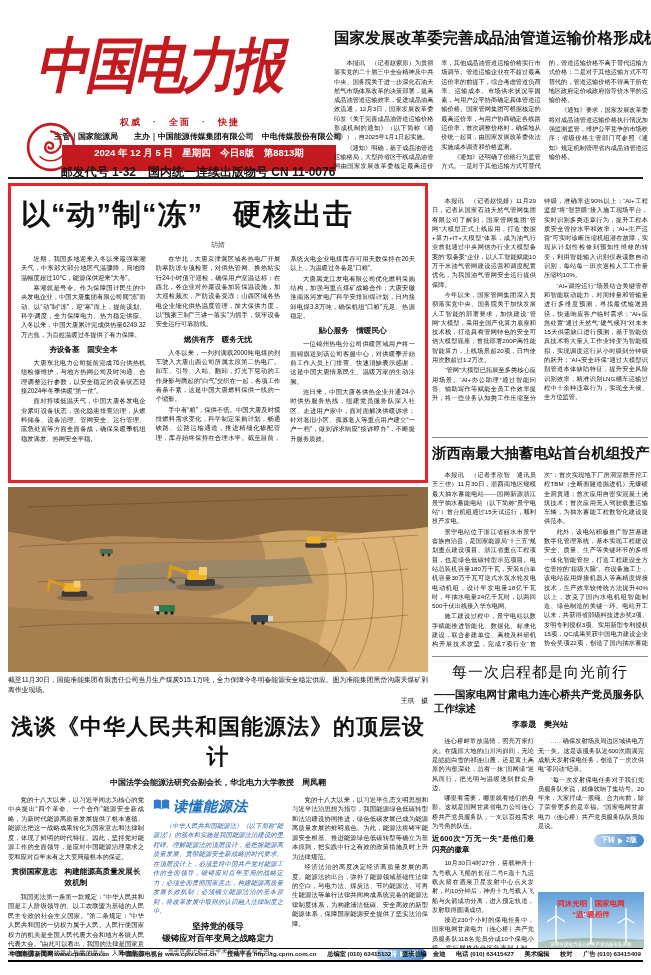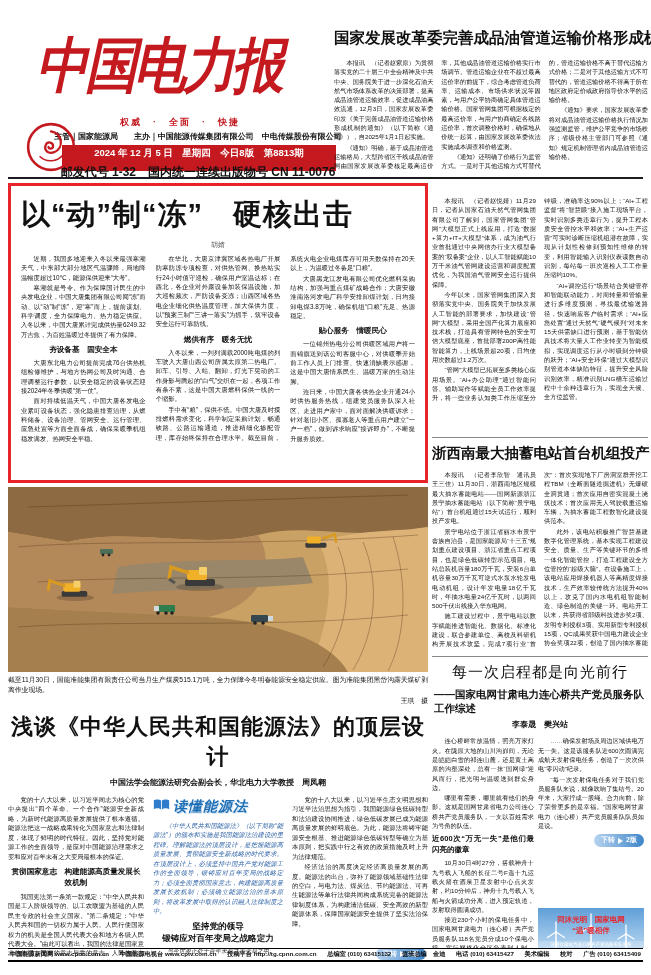--- a/index.html
+++ b/index.html
@@ -93,21 +93,21 @@
   .sbC{position:absolute;top:480px;left:0;width:216px;}
   .sbC h3{font-size:15px;font-weight:400;text-align:center;letter-spacing:1px;}
   .c-dek{font-size:10.5px;font-weight:bold;margin-top:5px;line-height:1.35;padding:0 2px;}
   .c-byline{font-size:8px;font-weight:bold;text-align:center;margin-top:4px;}
   .c-body{display:flex;gap:4px;margin-top:6px;height:212px;overflow:hidden;}
   .c-colL{width:102px;font-size:6.2px;line-height:1.5;text-align:justify;}
   .c-colR{width:106px;font-size:6.2px;line-height:1.5;text-align:justify;
     display:flex;flex-direction:column;}
   .c-subhead{font-size:7.5px;font-weight:900;margin:4px 0 3px;line-height:1.4;text-indent:0;}
   .badge-wrapC{text-align:right;margin:3px 0 3px;}
-  .turbine{width:106px;height:40px;position:relative;margin-top:auto;overflow:hidden;}
+  .turbine{width:106px;height:56px;position:relative;margin-top:auto;overflow:hidden;}
   .turbine svg{position:absolute;inset:0;}
   .turbine-overlay{position:absolute;top:7px;left:0;right:0;text-align:center;
     color:#e8262d;font-weight:900;font-size:7.5px;line-height:1.45;}
   .turbine-caption{position:absolute;bottom:0;left:0;right:0;background:rgba(255,255,255,.22);
     color:#fff;font-size:4.5px;text-align:center;line-height:1.6;}
 
   
   .footer-bar{position:absolute;left:8px;right:8px;top:948px;height:14px;
     border-top:1px solid #000;border-bottom:2px solid #000;display:flex;align-items:center;
     justify-content:space-between;font-size:6.2px;font-weight:bold;padding:0 2px;white-space:nowrap;}

